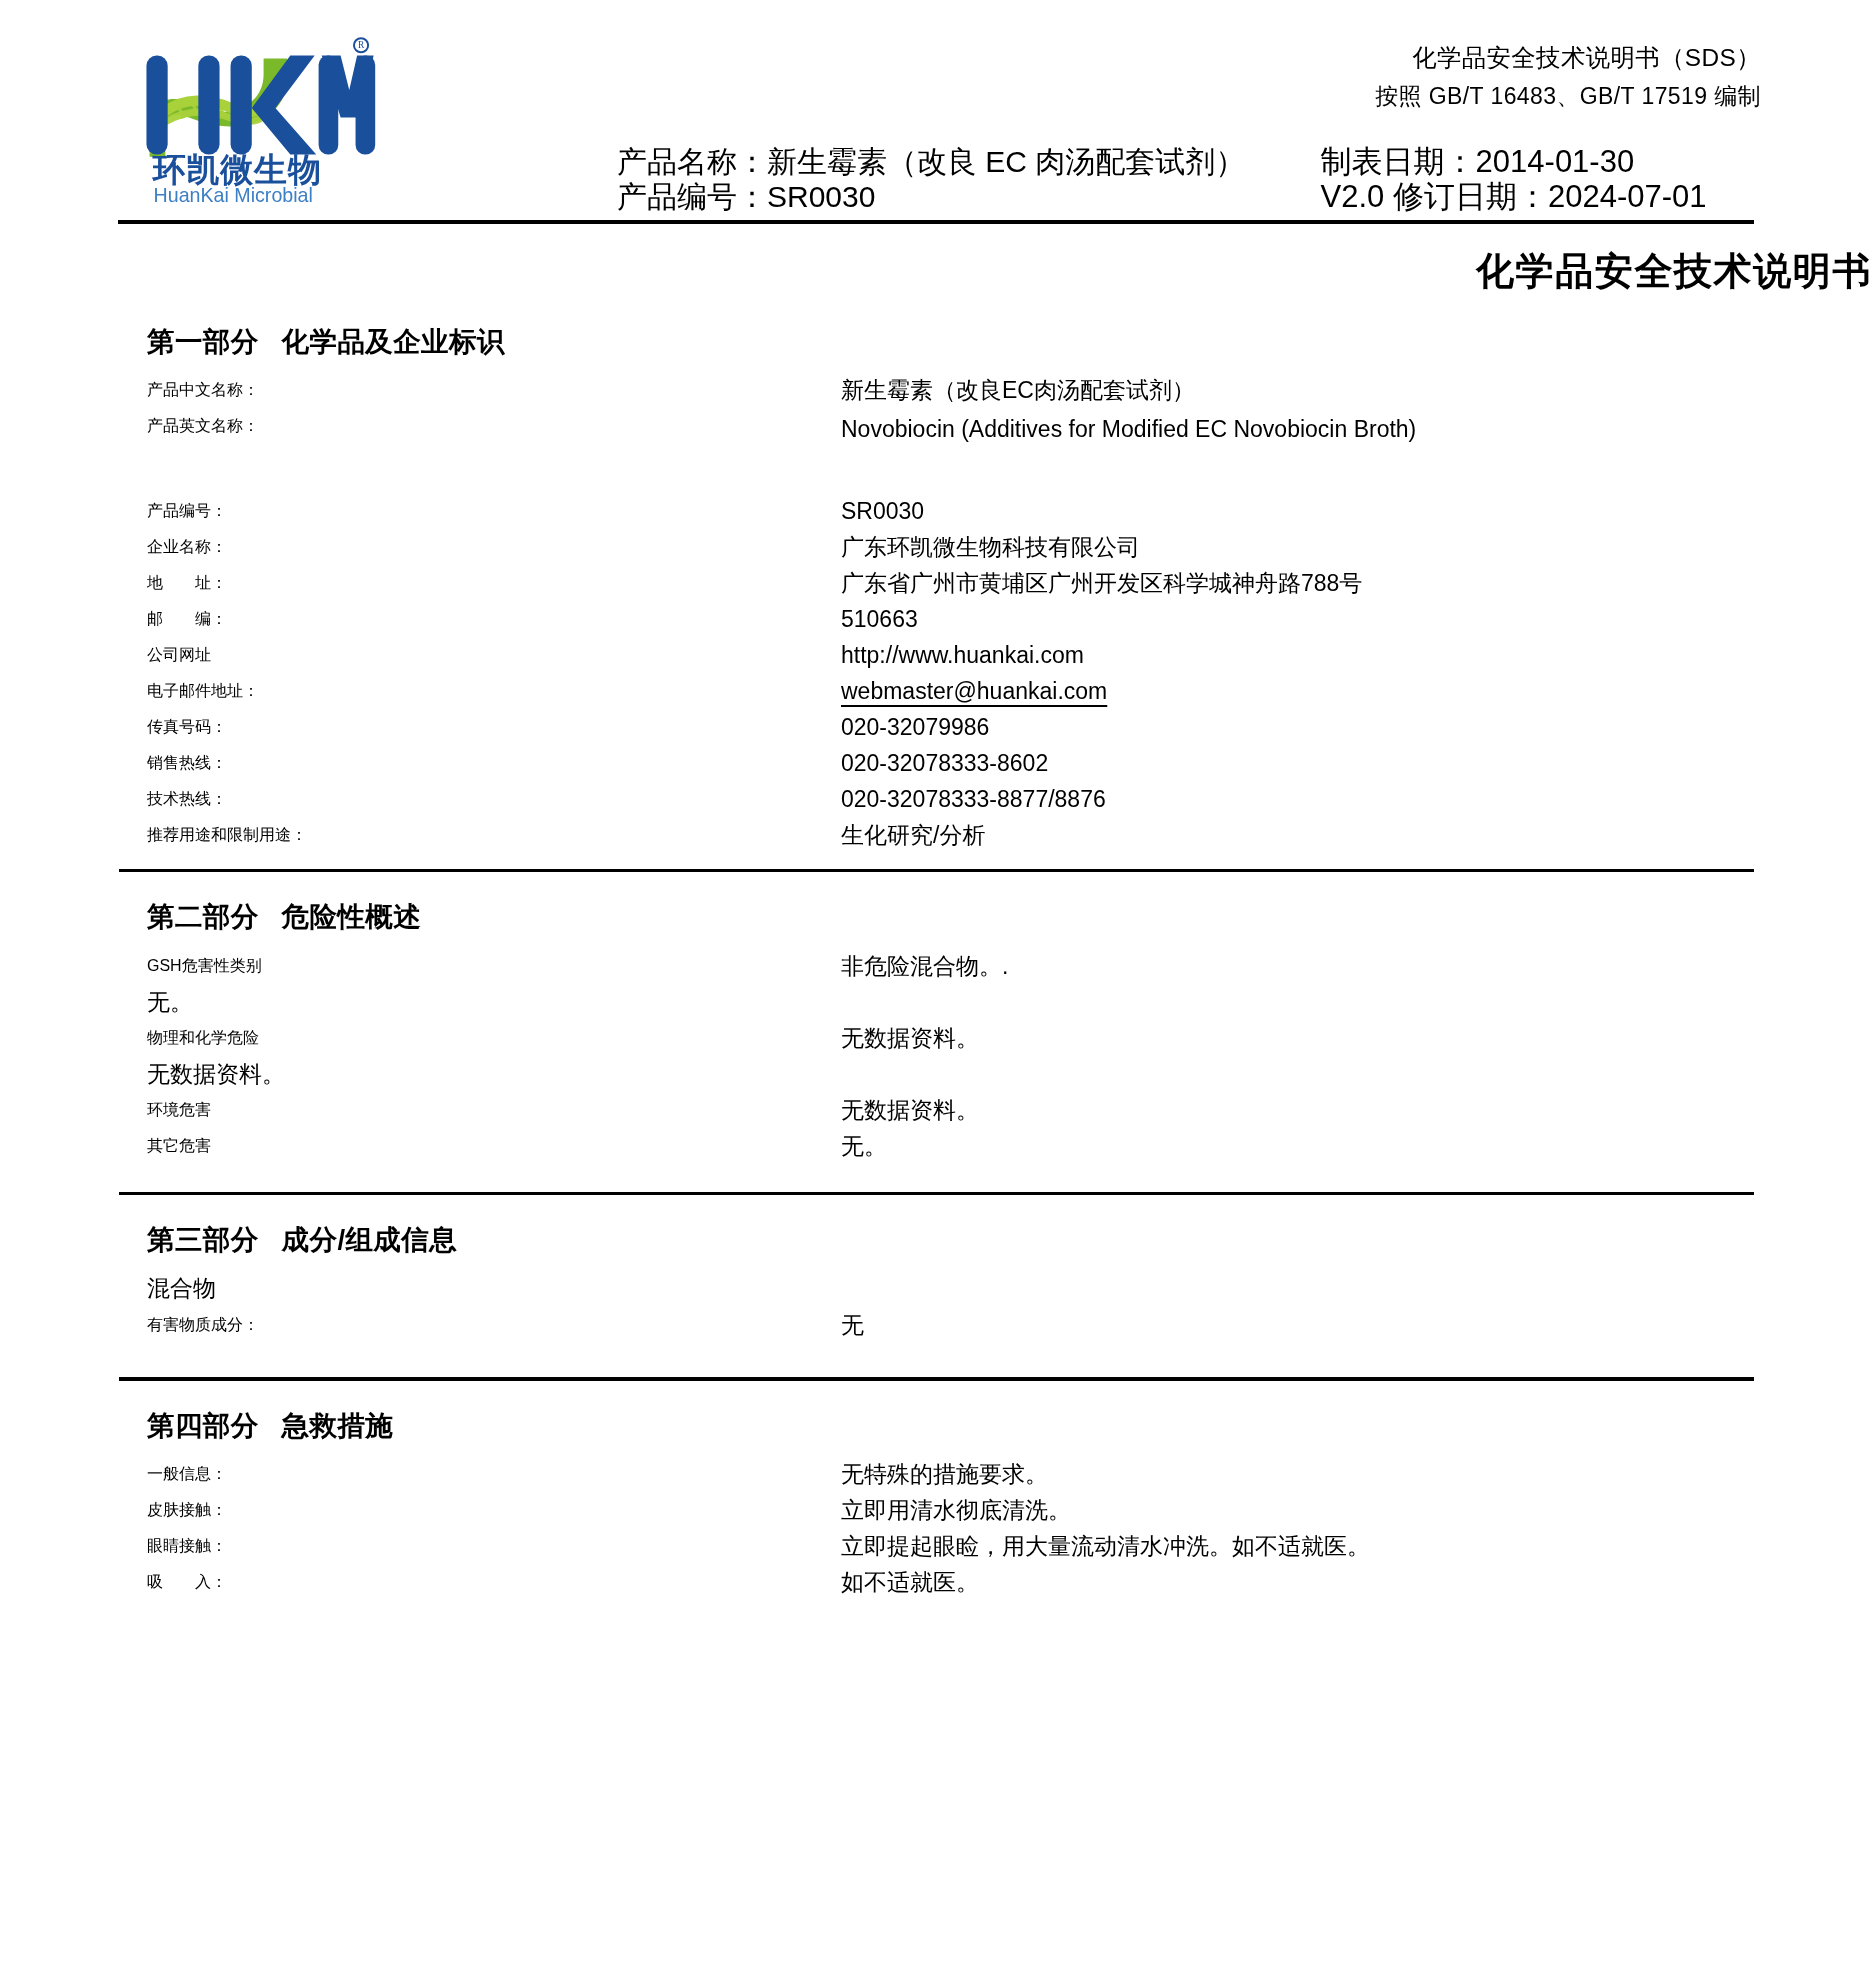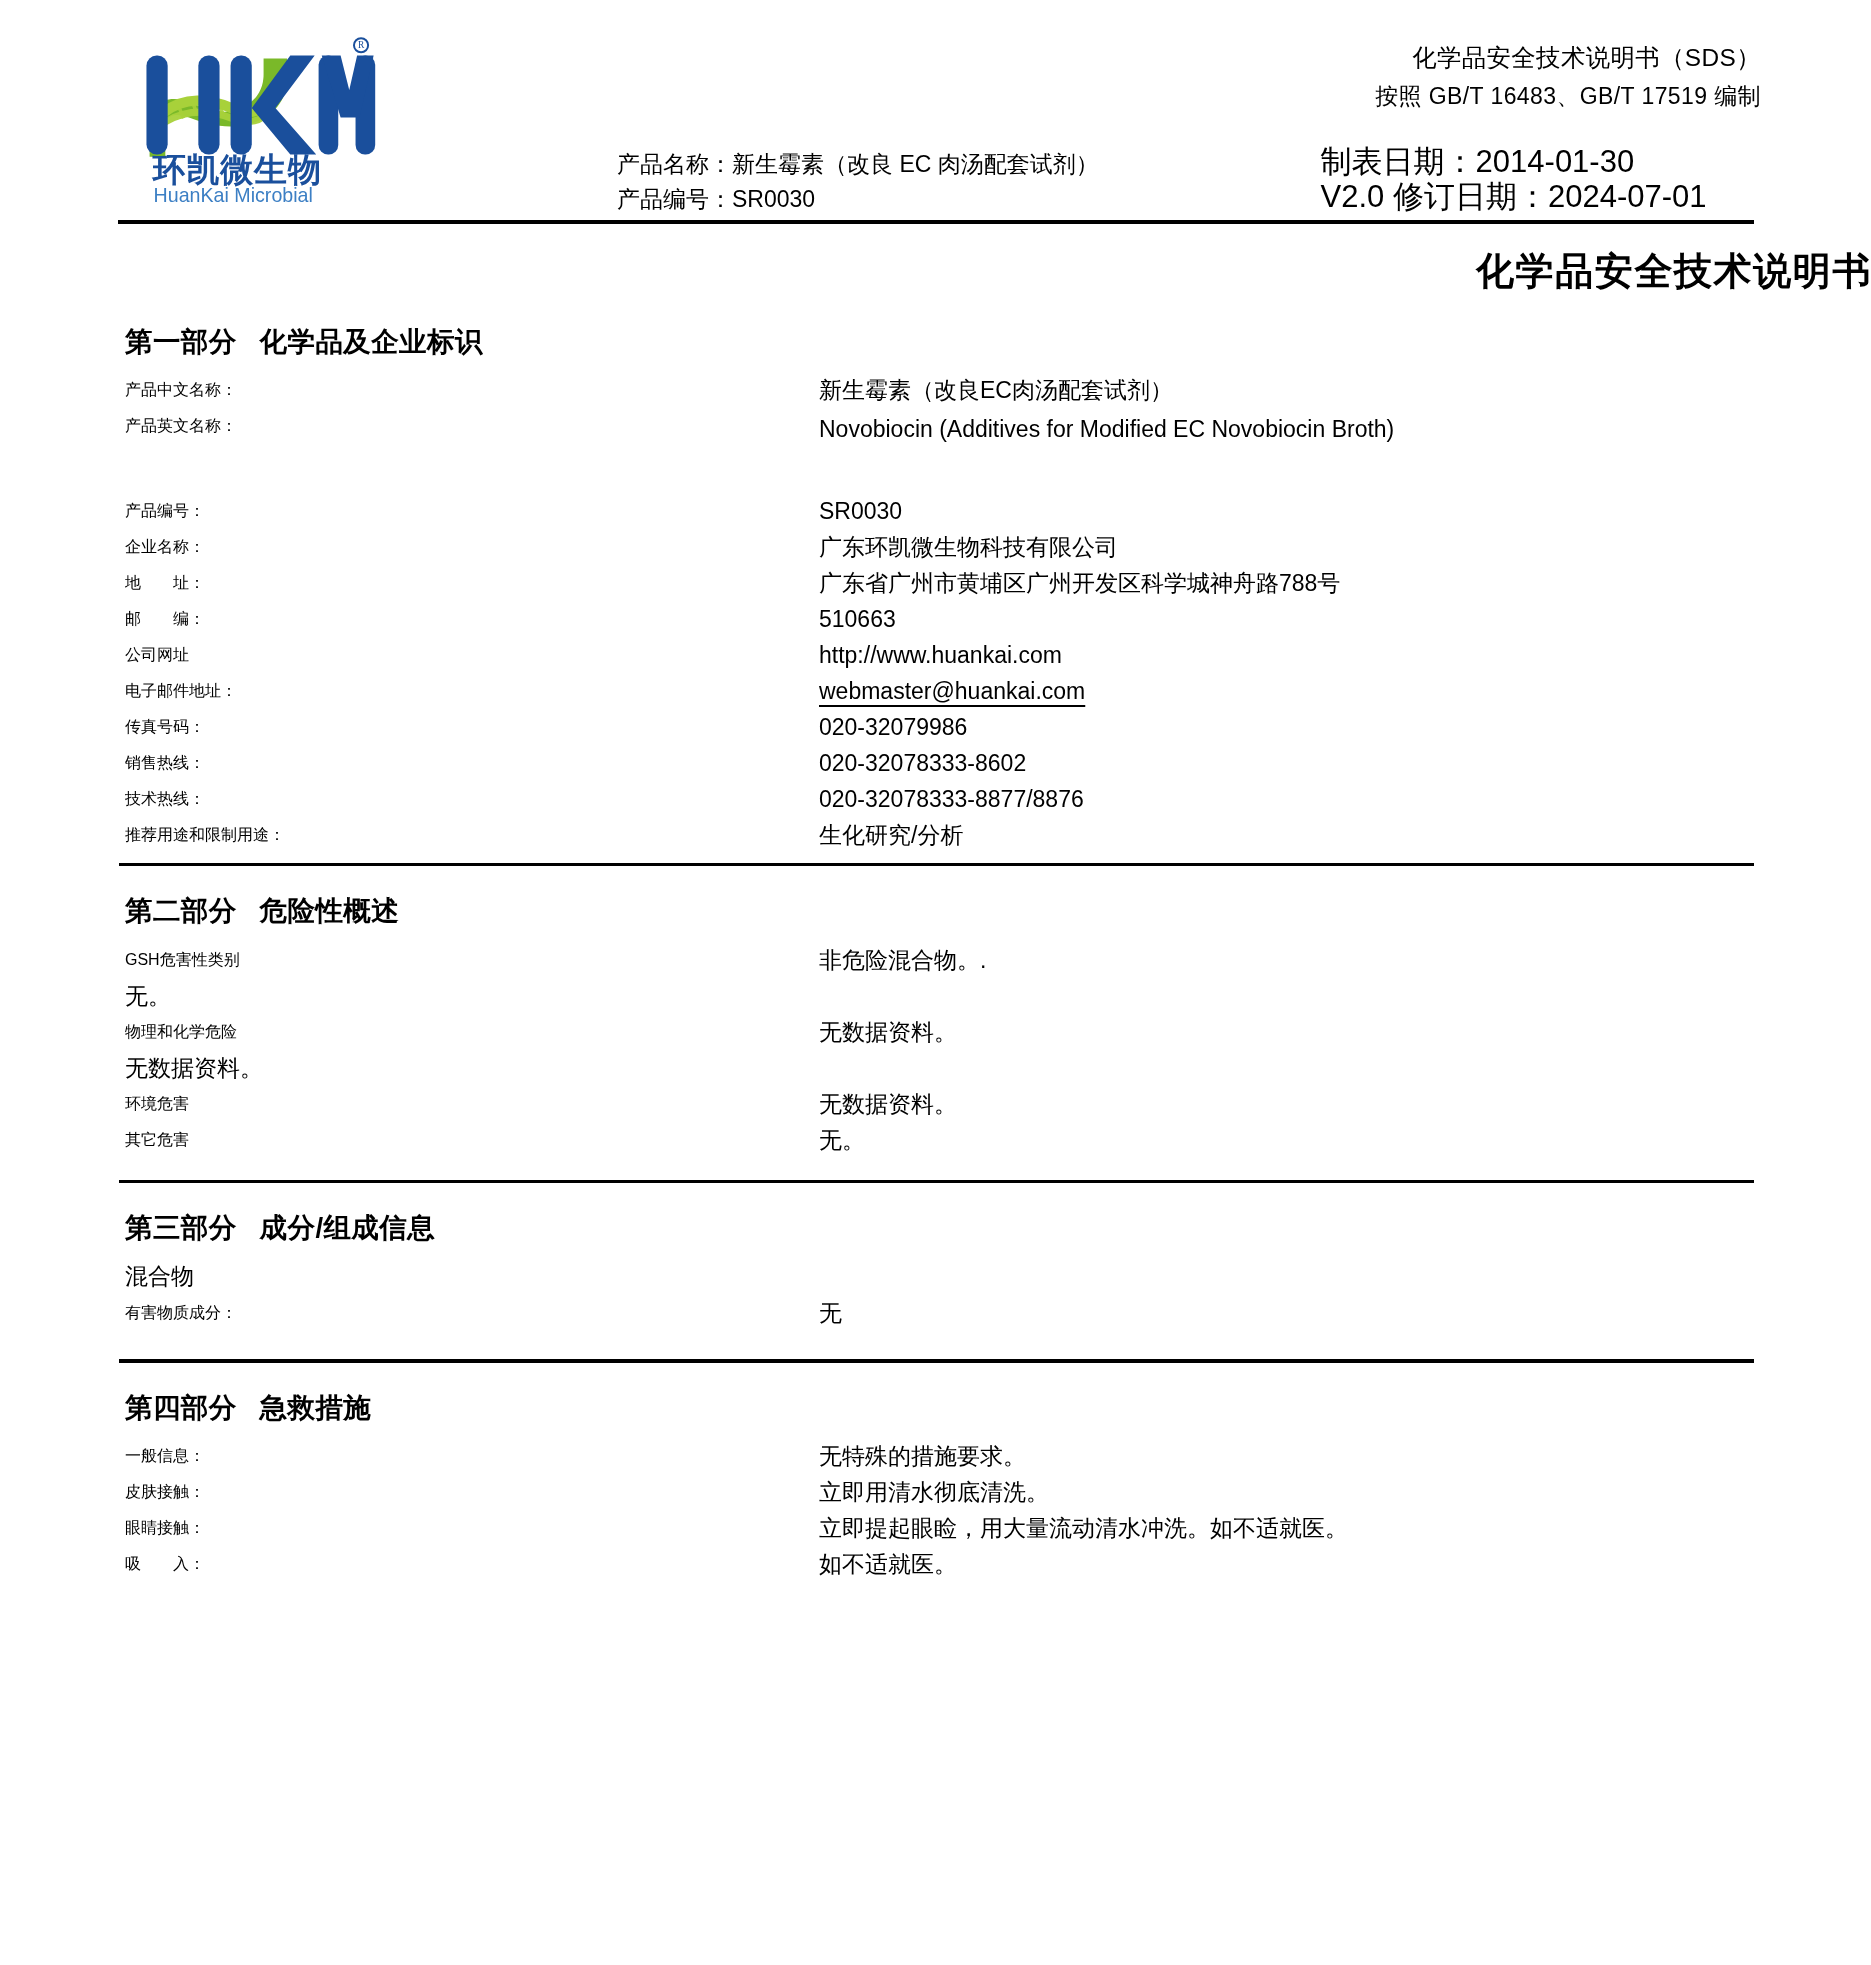--- a/index.html
+++ b/index.html
@@ -59,21 +59,21 @@
     top: 141px;
     height: 71px;
   }
   .meta-row {
     display: flex;
     justify-content: space-between;
     align-items: baseline;
     height: 35px;
   }
   .meta-left {
-    font-size: 23px;
+    font-size: 30px;
     white-space: nowrap;
   }
   .meta-right {
     font-size: 31px;
     white-space: nowrap;
     min-width: 464px;
     text-align: left;
     padding-left: 23.6px;
     box-sizing: border-box;
   }
@@ -92,22 +92,23 @@
   .doc-title {
     text-align: right;
     font-size: 38px;
     font-weight: bold;
     letter-spacing: 1.6px;
     margin: 22px 0 0 0;
     line-height: 51px;
   }
   
   .section {
-    padding: 0 111px 10px 125px;
+    padding: 0 111px 16px 125px;
     box-sizing: border-box;
+    margin-left: 22px;
   }
   .section-heading {
     font-size: 27.5px;
     font-weight: bold;
     letter-spacing: 0.4px;
     margin: 26px 0 11.8px 0;
     line-height: 38px;
   }
   .section-heading .gap { display: inline-block; width: 23px; }
   .subheading {

